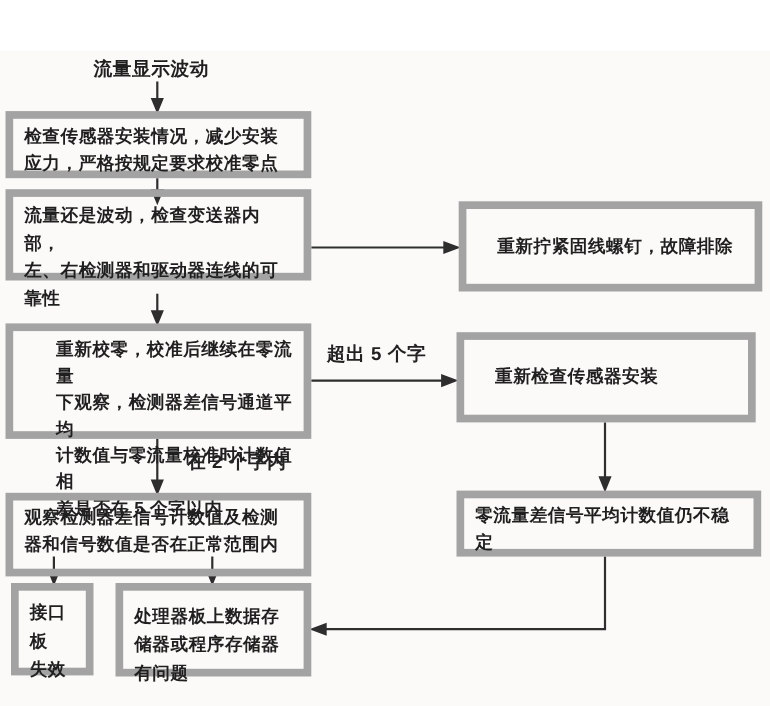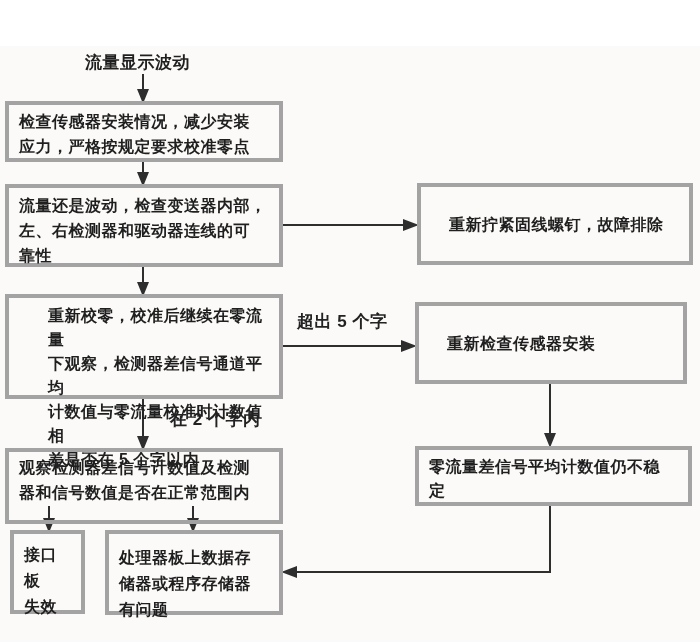--- a/index.html
+++ b/index.html
@@ -11,21 +11,21 @@
     overflow:hidden;
     margin-top:46px;
   }
   .connector-layer{
     position:absolute;left:0;top:0;width:700px;height:642px;
     pointer-events:none;
   }
   .node{
     position:absolute;
     box-sizing:border-box;
-    border:4px solid #a3a3a3;
+    border:7px solid #a3a3a3;
     background:transparent;
     color:#1f1f1f;
     font-size:16px;
     font-weight:600;
     line-height:25px;
     padding:5px 10px;
     white-space:pre-line;
     letter-spacing:0.5px;
   }
   .v-center{
@@ -118,35 +118,35 @@
         <polygon points="296,521.5 296,530.5 284,526"></polygon>
       </g>
     </g>
   </svg>
 
   <div class="flow-title">流量显示波动</div>
 
   <div class="node" style="left:5px;top:55px;width:278px;height:61px;padding-top:4px;">检查传感器安装情况，减少安装
 应力，严格按规定要求校准零点</div>
 
-  <div class="node" style="left:5px;top:138px;width:278px;height:83px;">流量还是波动，检查变送器内部，
+  <div class="node" style="left:5px;top:126px;width:278px;height:83px;">流量还是波动，检查变送器内部，
 左、右检测器和驱动器连线的可
 靠性</div>
 
   <div class="node" style="left:5px;top:248px;width:278px;height:105px;line-height:24px;padding-top:6px;padding-left:39px;">重新校零，校准后继续在零流量
 下观察，检测器差信号通道平均
 计数值与零流量校准时计数值相
 差是否在 5 个字以内</div>
 
   <div class="node" style="left:5px;top:402px;width:278px;height:76px;padding-top:3px;">观察检测器差信号计数值及检测
 器和信号数值是否在正常范围内</div>
 
   <div class="node v-center" style="left:417px;top:137px;width:276px;height:82px;">重新拧紧固线螺钉，故障排除</div>
 
-  <div class="node v-center" style="left:415px;top:256px;width:272px;height:82px;">重新检查传感器安装</div>
+  <div class="node v-center" style="left:415px;top:256px;width:272px;height:82px;font-family:Liberation Mono, monospace;">重新检查传感器安装</div>
 
   <div class="node" style="left:415px;top:400px;width:277px;height:60px;line-height:24px;">零流量差信号平均计数值仍不稳
 定</div>
 
   <div class="node" style="left:10px;top:484px;width:75px;height:84px;padding-top:8px;line-height:26px;">接口板
 失效</div>
 
   <div class="node" style="left:105px;top:484px;width:178px;height:85px;padding-top:11px;line-height:26px;">处理器板上数据存
 储器或程序存储器
 有问题</div>

